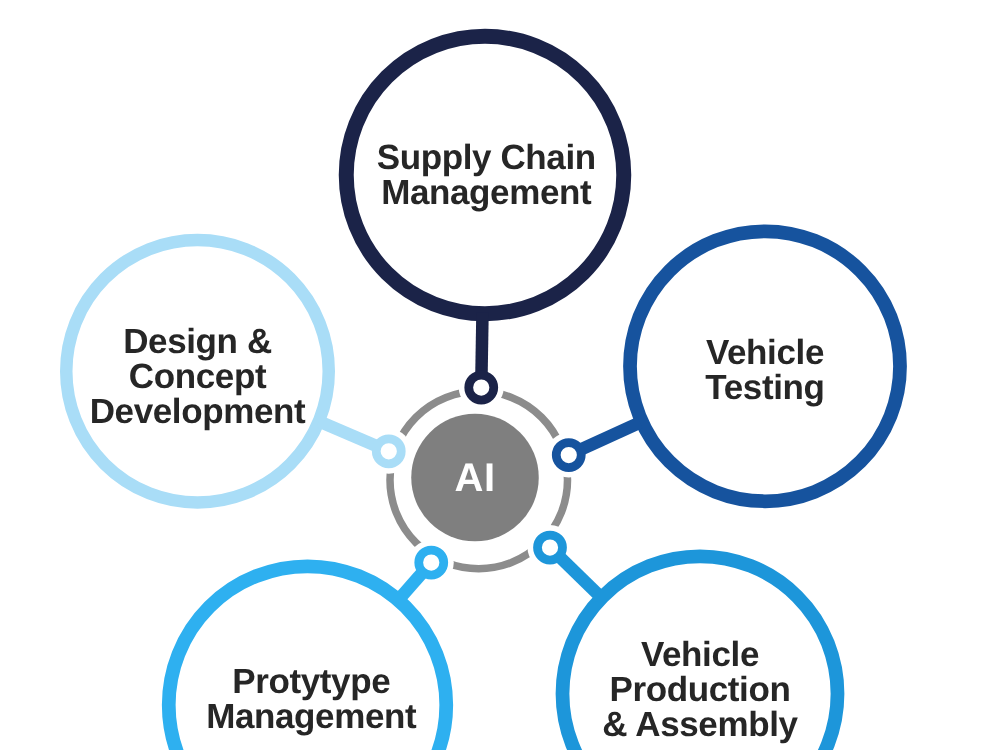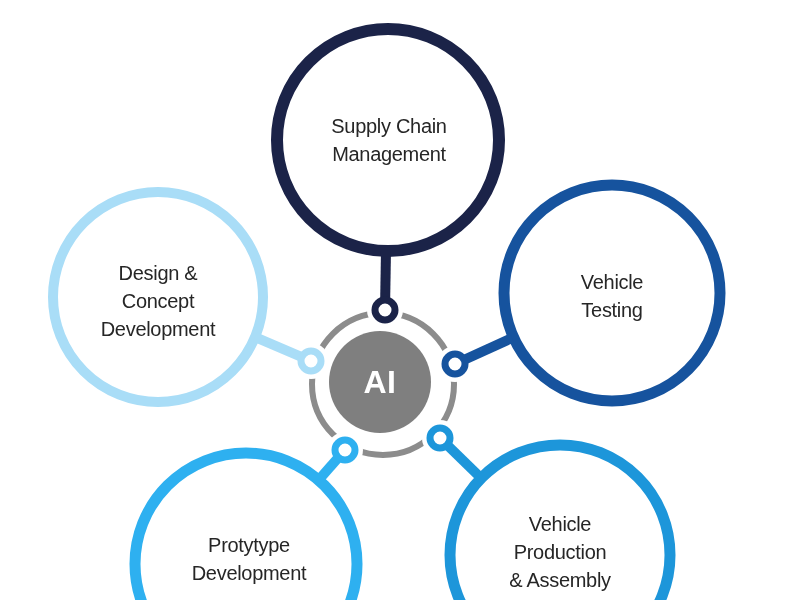--- a/index.html
+++ b/index.html
@@ -9,22 +9,22 @@
     height: 600px;
     overflow: hidden;
     background: var(--bg, #ffffff);
     font-family: "Liberation Sans", sans-serif;
   }
   .canvas svg { position: absolute; left: 0; top: 0; }
   .node-label {
     position: absolute;
     transform: translate(-50%, -50%);
     text-align: center;
-    font-weight: normal;
-    font-size: 20px;
+    font-weight: bold;
+    font-size: 28px;
     line-height: 28px;
     letter-spacing: -0.3px;
     color: var(--label-color, #262626);
     white-space: pre-line;
     width: 220px;
   }
   .hub-label {
     position: absolute;
     transform: translate(-50%, -50%);
     font-weight: bold;
@@ -70,20 +70,20 @@
   </svg>
 
   <div class="node-label" style="left:389px; top:140px;">Supply Chain
 Management</div>
   <div class="node-label" style="left:612px; top:296px;">Vehicle
 Testing</div>
   <div class="node-label" style="left:158px; top:301px;text-align:center;">Design &amp;
 Concept
 Development</div>
   <div class="node-label" style="left:249px; top:559px;">Protytype
-Development</div>
+Management</div>
   <div class="node-label" style="left:560px; top:552px;">Vehicle
 Production
 &amp; Assembly</div>
 
   <div class="hub-label" style="left:380px; top:382px;text-align:right;">AI</div>
 
 </div>
 
 </body></html>

